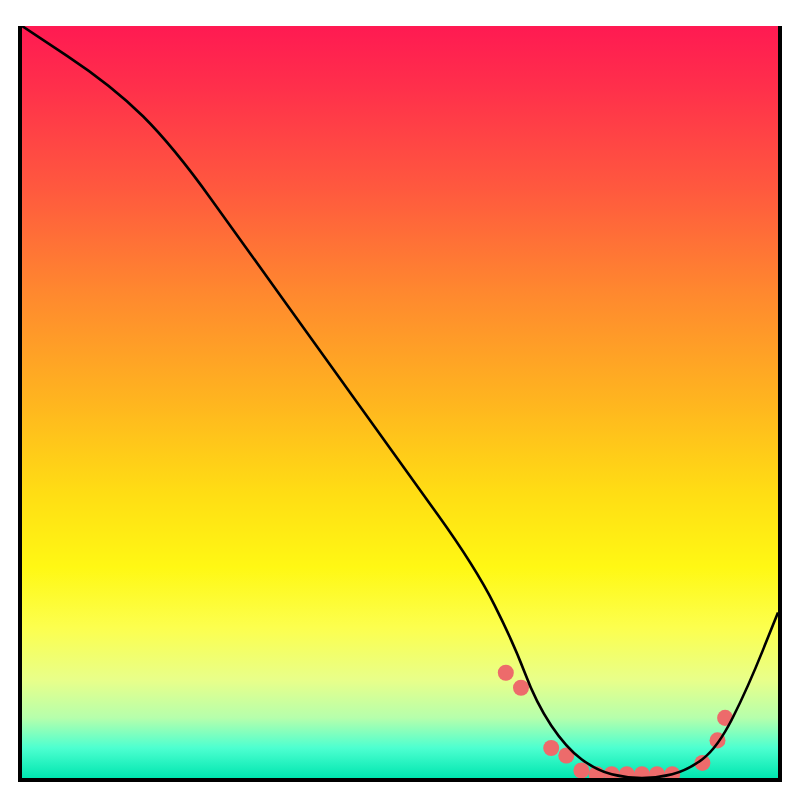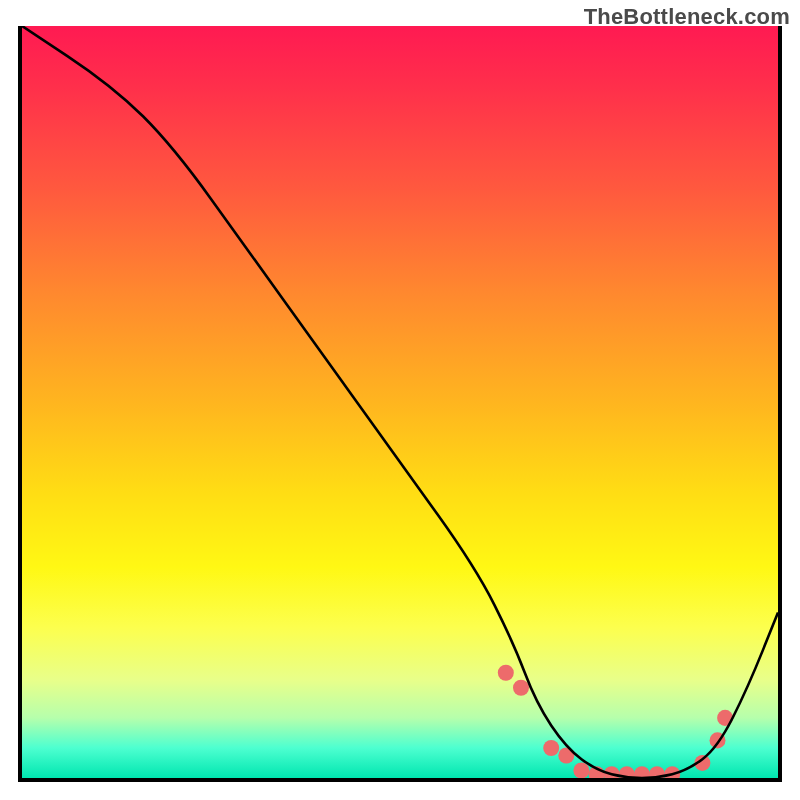--- a/index.html
+++ b/index.html
@@ -63,21 +63,20 @@
     inset: 0;
     width: 100%;
     height: 100%;
   }
 </style>
 </head>
 <body>
 
 <div class="chart-container">
 
-  <div class="watermark">TheBottleneck.com</div>
 
   <div class="plot-area">
     <div class="gradient-bg"></div>
 
     <svg class="curve" viewBox="0 0 756 748" preserveAspectRatio="none">
       <g>
           <circle cx="483.8" cy="643.3" r="8" fill="#ed6b6b"></circle>
           <circle cx="499.0" cy="658.2" r="8" fill="#ed6b6b"></circle>
           <circle cx="529.2" cy="718.1" r="8" fill="#ed6b6b"></circle>
           <circle cx="544.3" cy="725.6" r="8" fill="#ed6b6b"></circle>

